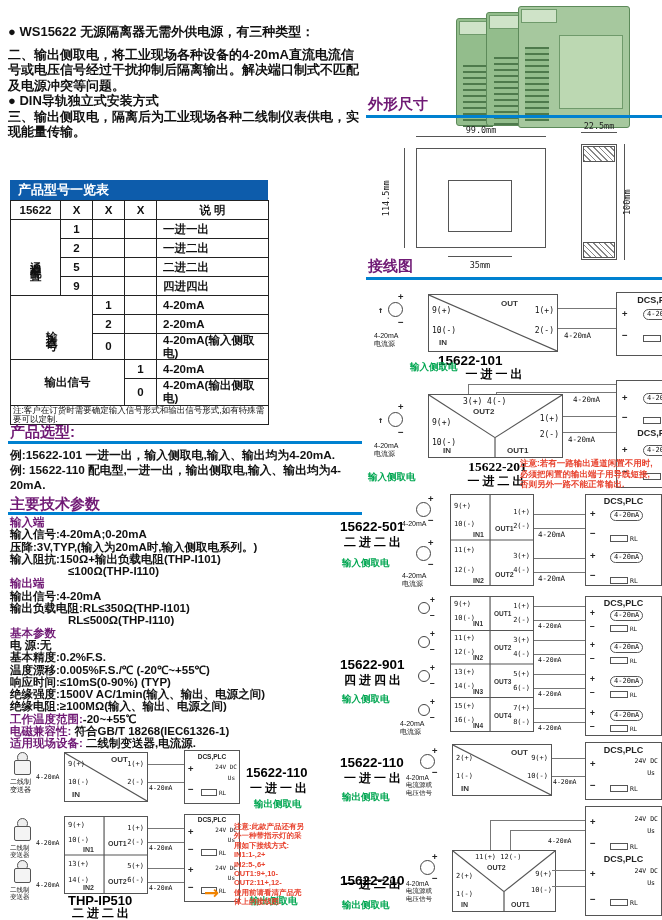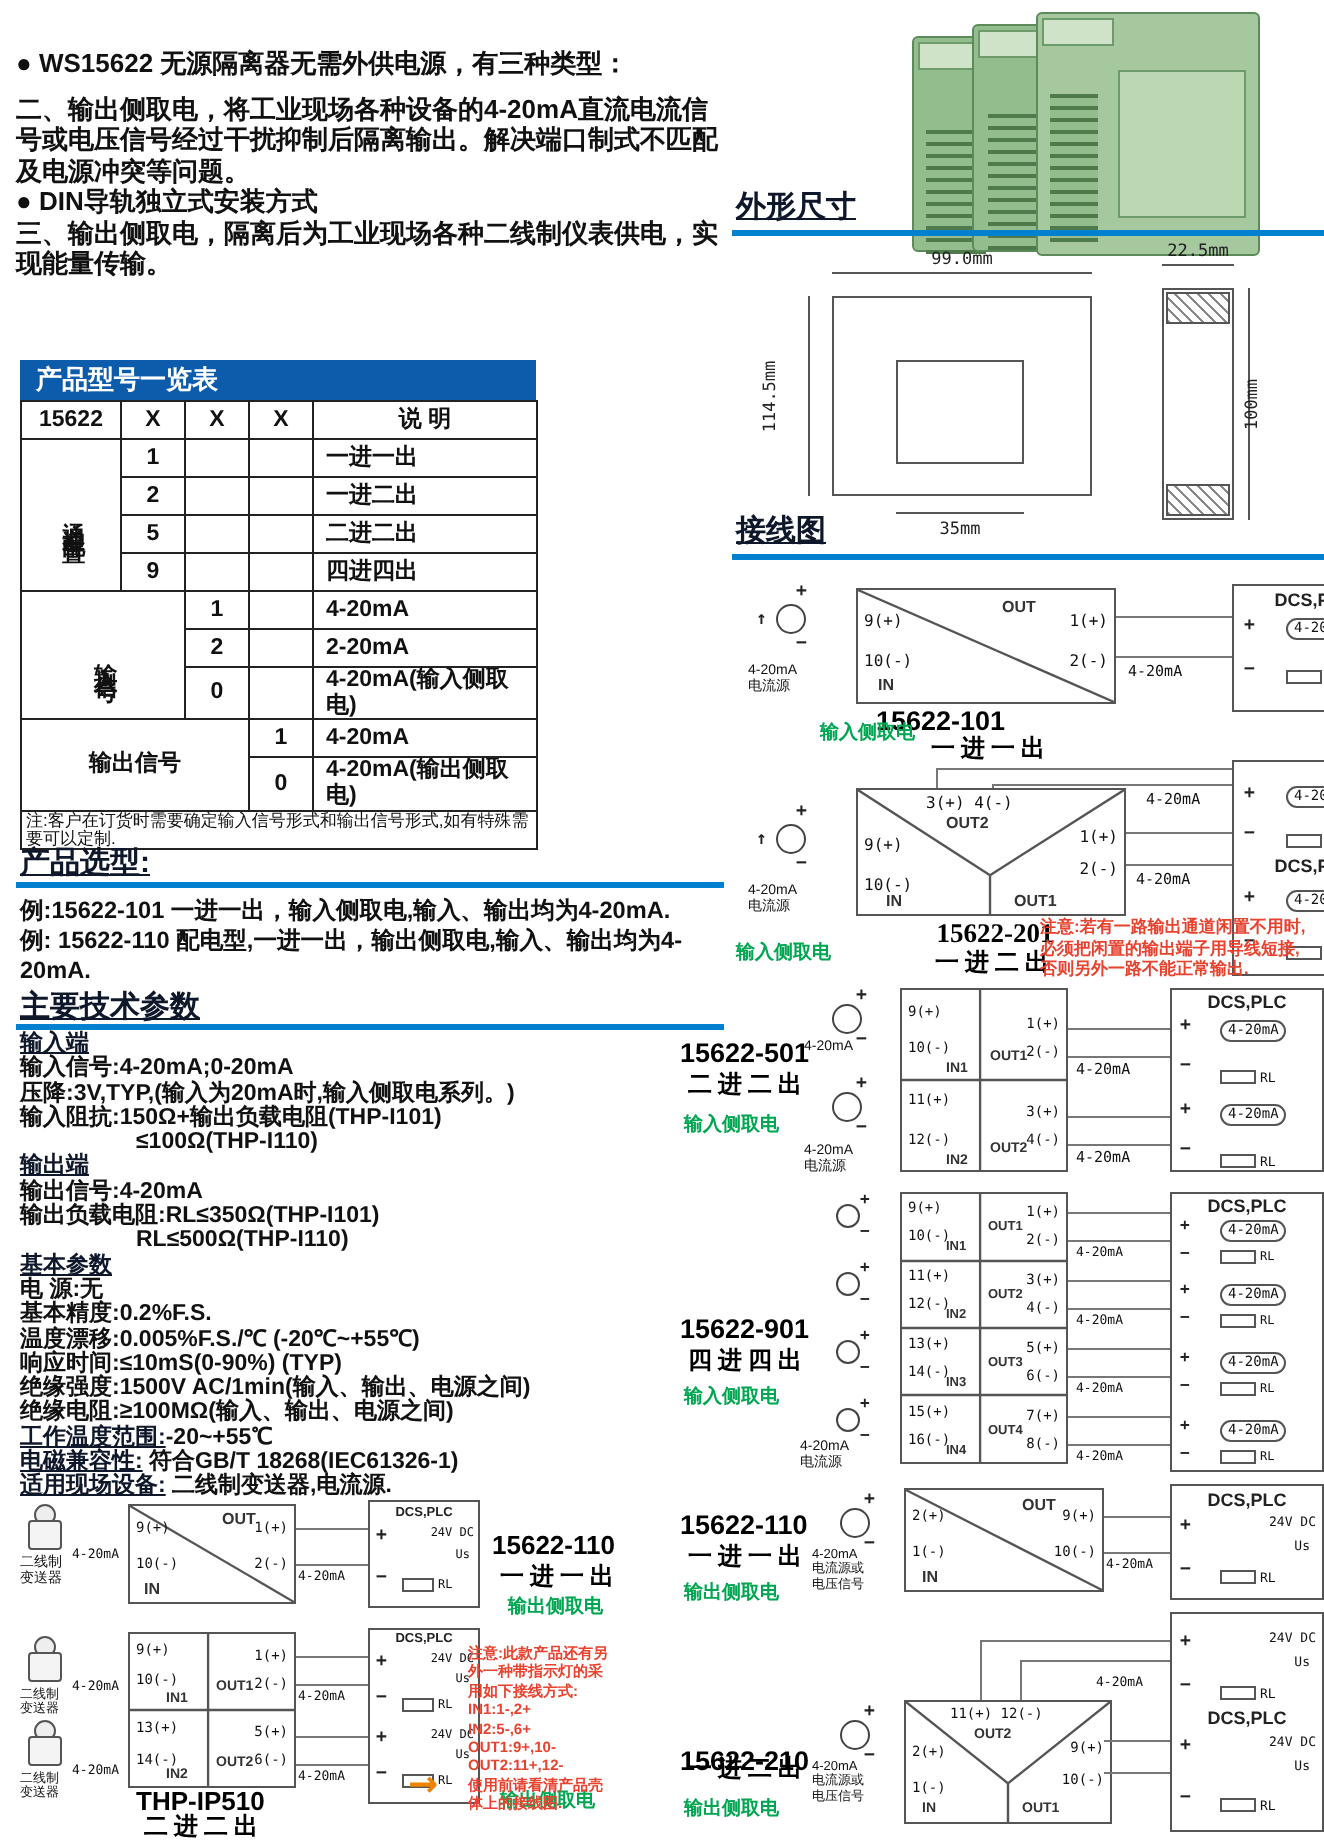--- a/index.html
+++ b/index.html
@@ -1,19 +1,19 @@
 <!DOCTYPE html>
 <html><head>
 <meta charset="utf-8">
 <style>
   html,body{margin:0;padding:0;background:#e8e8e8;}
   .page{position:relative;width:662px;height:920px;background:#fff;overflow:hidden;
         font-family:"Liberation Sans","DejaVu Sans",sans-serif;color:#111;}
   .abs{position:absolute;}
-  .blue{color:#0f172a;text-decoration:underline;}
+  .blue{color:#701a75;}
   .grn{position:absolute;font:bold 9.5px/1.1 "Liberation Sans",sans-serif;color:#00a651;white-space:nowrap;}
   .hrule{position:absolute;height:3px;background:#0081d0;}
   .h15{font:bold 15px/1.1 "Liberation Sans",sans-serif;}
   
   .intro{position:absolute;left:8px;top:24px;width:356px;font:bold 13px/15.5px "Liberation Sans",sans-serif;}
   .intro p{margin:0;}
   .intro .gap{margin-top:7px;}
   
   .tabtitle{position:absolute;left:10px;top:180px;width:258px;height:20px;background:#0d5cab;color:#fff;
             font:bold 13px/20px "Liberation Sans",sans-serif;padding-left:8px;box-sizing:border-box;}

